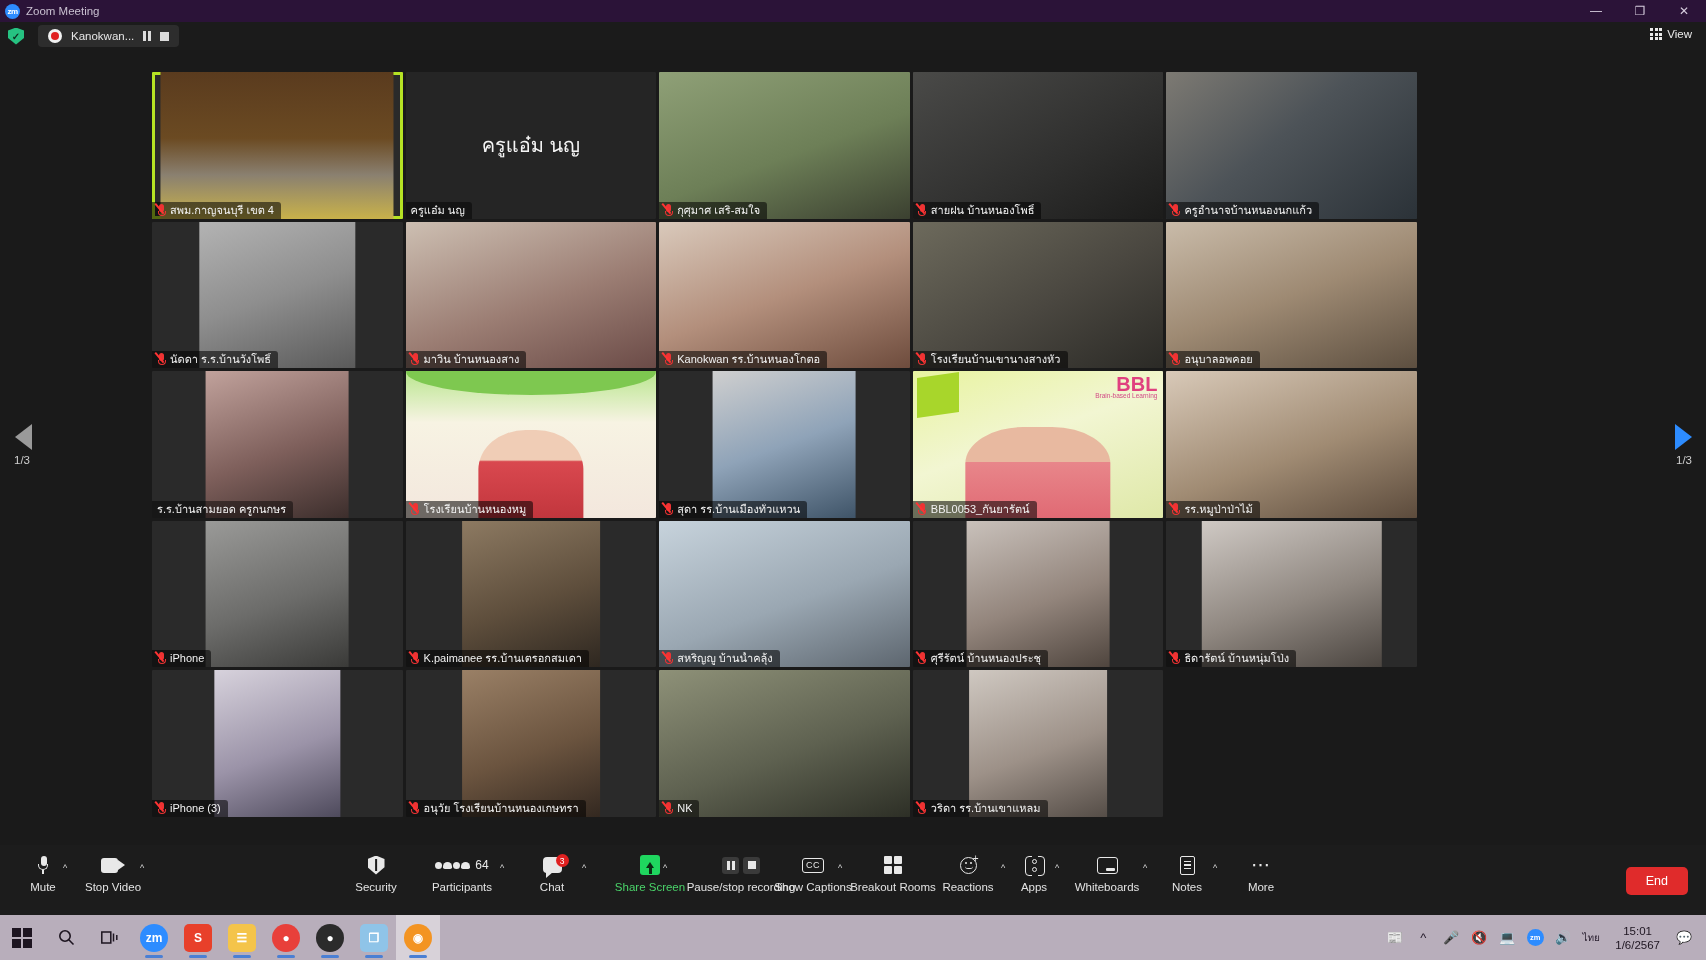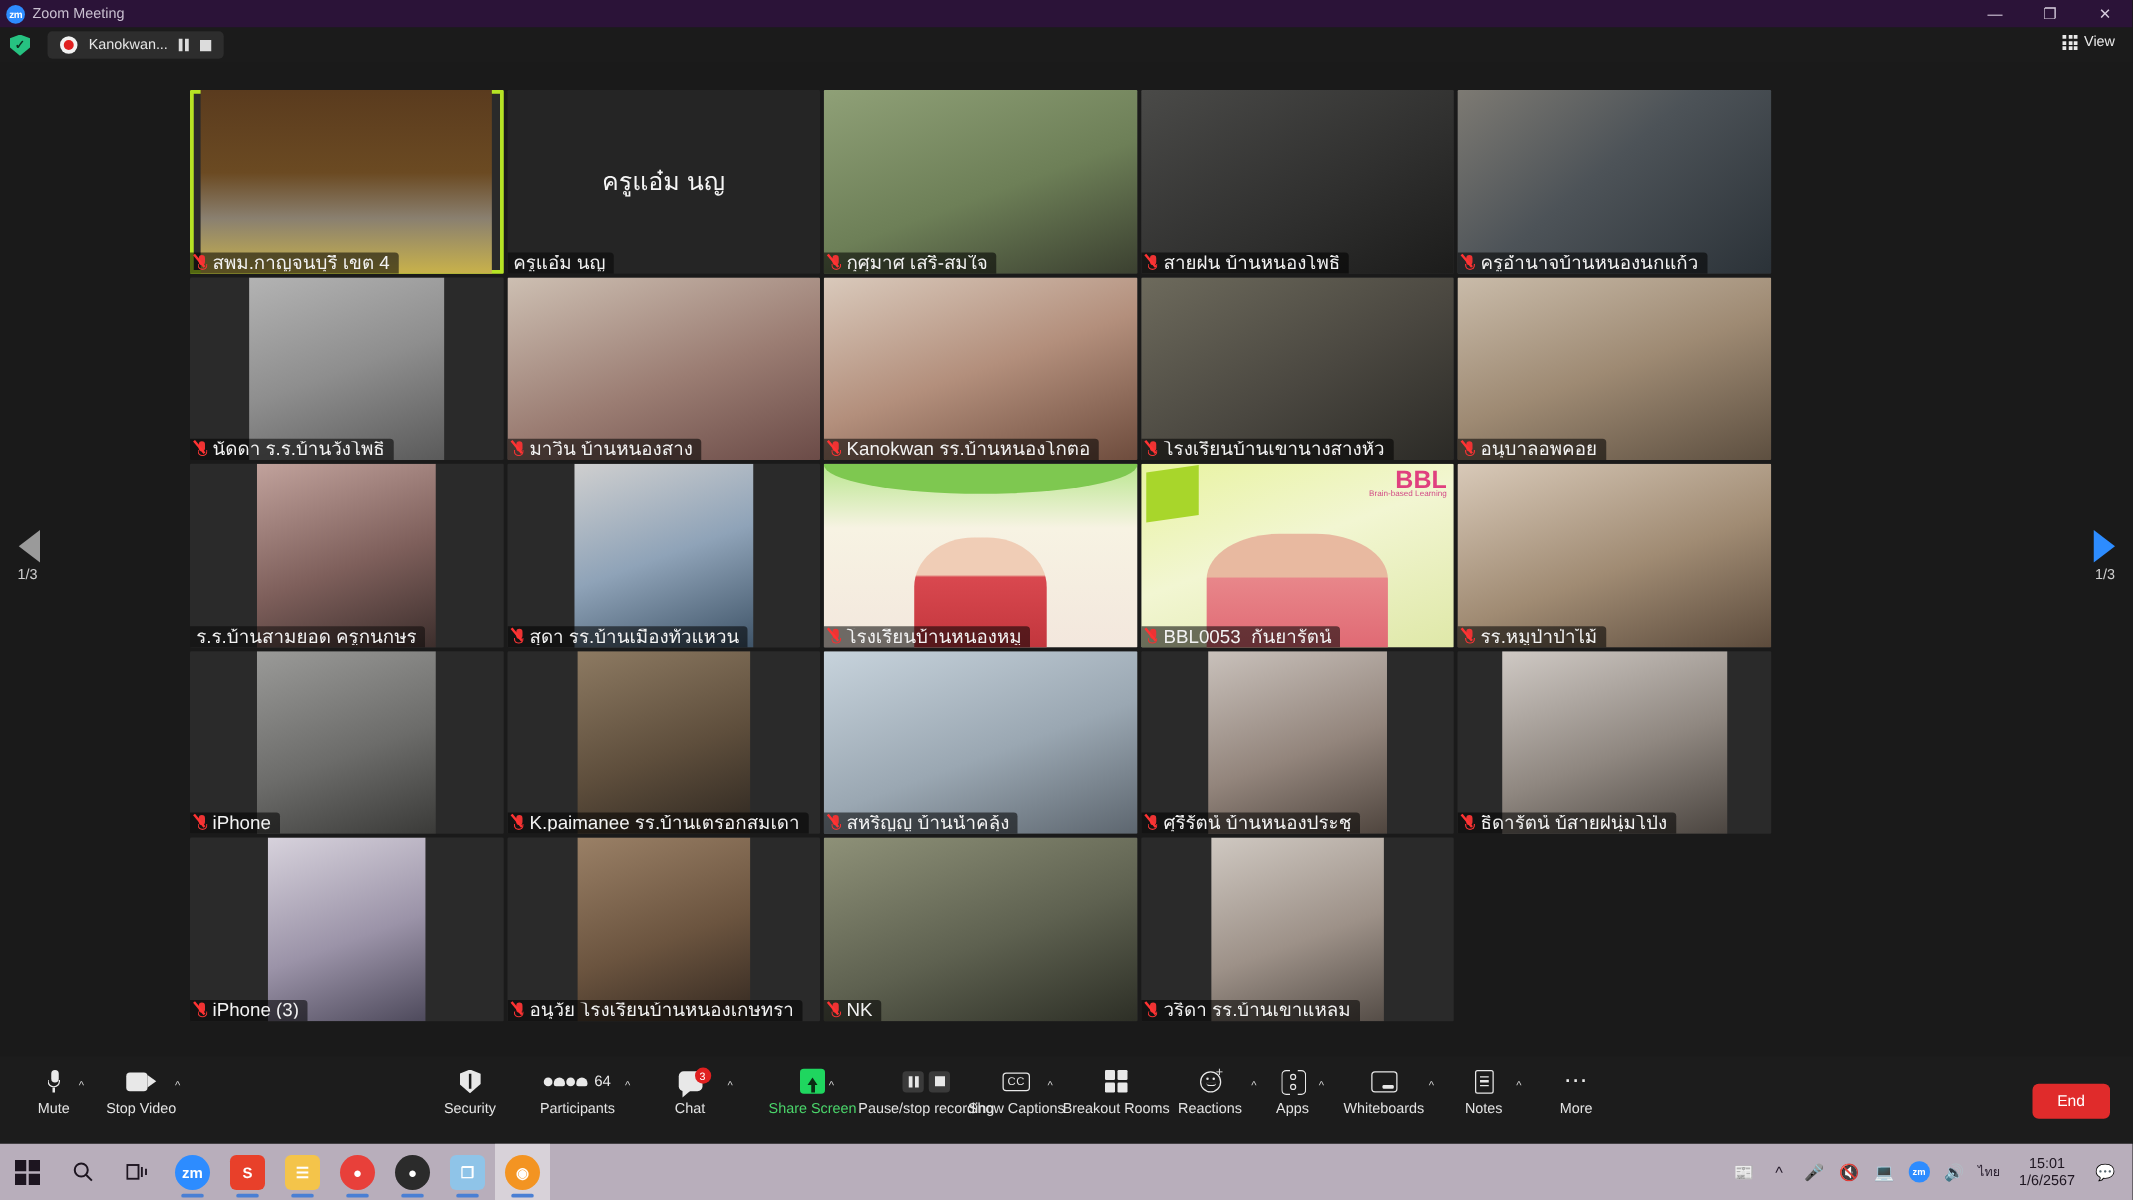--- a/index.html
+++ b/index.html
@@ -110,21 +110,21 @@
   .mic-muted .base {
     position:absolute; left:0.5px; top:7px; width:8px; height:5px;
     border: 1.5px solid #e33; border-top: none;
     border-radius: 0 0 4px 4px;
   }
   .mic-muted .slash {
     position:absolute; left:-1px; top:-1px; width:13px; height:1.6px;
     background:#f33; transform: rotate(50deg); transform-origin: left top;
   }
   .nametext {
-    color: #f2f2f2; font-size: 15px; line-height: 13px;
+    color: #f2f2f2; font-size: 11px; line-height: 13px;
     white-space: nowrap; overflow: hidden; text-overflow: clip;
   }
   .bigname {
     position: absolute; inset: 0;
     display: flex; align-items: center; justify-content: center;
     color: #f5f5f5; font-size: 20px;
   }
 
   
   .nav-arrow {
@@ -407,41 +407,41 @@
           <span class="nametext">อนุบาลอพคอย</span>
         </div>
       </div>
       <div class="tile">
         <div class="tile-inner" style="width: 57%; background: linear-gradient(160deg, rgb(193, 162, 156) 0%, rgb(126, 95, 91) 55%, rgb(60, 46, 44) 100%);"></div>
         <div class="namebar" style="background: rgba(0, 0, 0, 0.45); align-items: center;">
           <span class="nametext">ร.ร.บ้านสามยอด ครูกนกษร</span>
         </div>
       </div>
       <div class="tile">
-        <div class="tile-inner" style="width: 57%; background: linear-gradient(160deg, rgb(207, 207, 207) 0%, rgb(143, 163, 184) 50%, rgb(63, 84, 104) 100%);"></div>
-        <div class="namebar">
-          <span class="mic-muted">
-            <span class="body"></span>
-            <span class="base"></span>
-            <span class="slash"></span>
-          </span>
-          <span class="nametext">สุดา  รร.บ้านเมืองทั่วแหวน</span>
-        </div>
-      </div>
-      <div class="tile">
         <div class="tile-bg" style="background: linear-gradient(rgb(185, 230, 142) 0%, rgb(247, 243, 227) 35%, rgb(243, 231, 221) 100%);"></div>
         <div style="position: absolute; left: 0px; right: 0px; top: 0px; height: 16%; background: rgb(126, 200, 80); border-radius: 0px 0px 50% 50% / 0px 0px 100% 100%;"></div>
         <div style="position: absolute; left: 50%; bottom: 0px; transform: translateX(-50%); width: 42%; height: 60%; background: linear-gradient(rgb(240, 205, 182) 0%, rgb(240, 205, 182) 34%, rgb(217, 72, 79) 36%, rgb(194, 54, 61) 100%); border-radius: 45% 45% 0px 0px;"></div>
         <div class="namebar">
           <span class="mic-muted">
             <span class="body"></span>
             <span class="base"></span>
             <span class="slash"></span>
           </span>
           <span class="nametext">โรงเรียนบ้านหนองหมู</span>
+        </div>
+      </div>
+      <div class="tile">
+        <div class="tile-inner" style="width: 57%; background: linear-gradient(160deg, rgb(207, 207, 207) 0%, rgb(143, 163, 184) 50%, rgb(63, 84, 104) 100%);"></div>
+        <div class="namebar">
+          <span class="mic-muted">
+            <span class="body"></span>
+            <span class="base"></span>
+            <span class="slash"></span>
+          </span>
+          <span class="nametext">สุดา  รร.บ้านเมืองทั่วแหวน</span>
         </div>
       </div>
       <div class="tile">
         <div class="tile-bg" style="background: linear-gradient(160deg, rgb(232, 243, 160) 0%, rgb(242, 246, 210) 45%, rgb(223, 232, 168) 100%);"></div>
         <div style="position: absolute; right: 6px; top: 6px; text-align: right;">
           <div style="color:#e0407f;font-size:20px;font-weight:bold;line-height:15px;">BBL</div>
           <div style="color:#d24b86;font-size:6.5px;">Brain-based Learning</div>
         </div>
         <div style="position: absolute; left: 4px; top: 4px; width: 42px; height: 40px; background: rgb(168, 214, 43); transform: skewY(-8deg);"></div>
         <div style="position: absolute; left: 50%; bottom: 0px; transform: translateX(-50%); width: 58%; height: 62%; background: linear-gradient(rgb(232, 185, 160) 0%, rgb(232, 185, 160) 38%, rgb(232, 134, 138) 39%, rgb(224, 106, 116) 100%); border-radius: 40% 40% 0px 0px;"></div>
@@ -510,21 +510,21 @@
         </div>
       </div>
       <div class="tile">
         <div class="tile-inner" style="width: 72%; background: linear-gradient(160deg, rgb(207, 201, 196) 0%, rgb(143, 135, 128) 55%, rgb(75, 69, 64) 100%);"></div>
         <div class="namebar">
           <span class="mic-muted">
             <span class="body"></span>
             <span class="base"></span>
             <span class="slash"></span>
           </span>
-          <span class="nametext">ธิดารัตน์ บ้สายฝนุ่มโป่ง</span>
+          <span class="nametext">ธิดารัตน์ บ้านหนุ่มโป่ง</span>
         </div>
       </div>
       <div class="tile">
         <div class="tile-inner" style="width: 50%; background: linear-gradient(160deg, rgb(215, 210, 220) 0%, rgb(155, 147, 168) 55%, rgb(78, 74, 92) 100%);"></div>
         <div class="namebar">
           <span class="mic-muted">
             <span class="body"></span>
             <span class="base"></span>
             <span class="slash"></span>
           </span>

